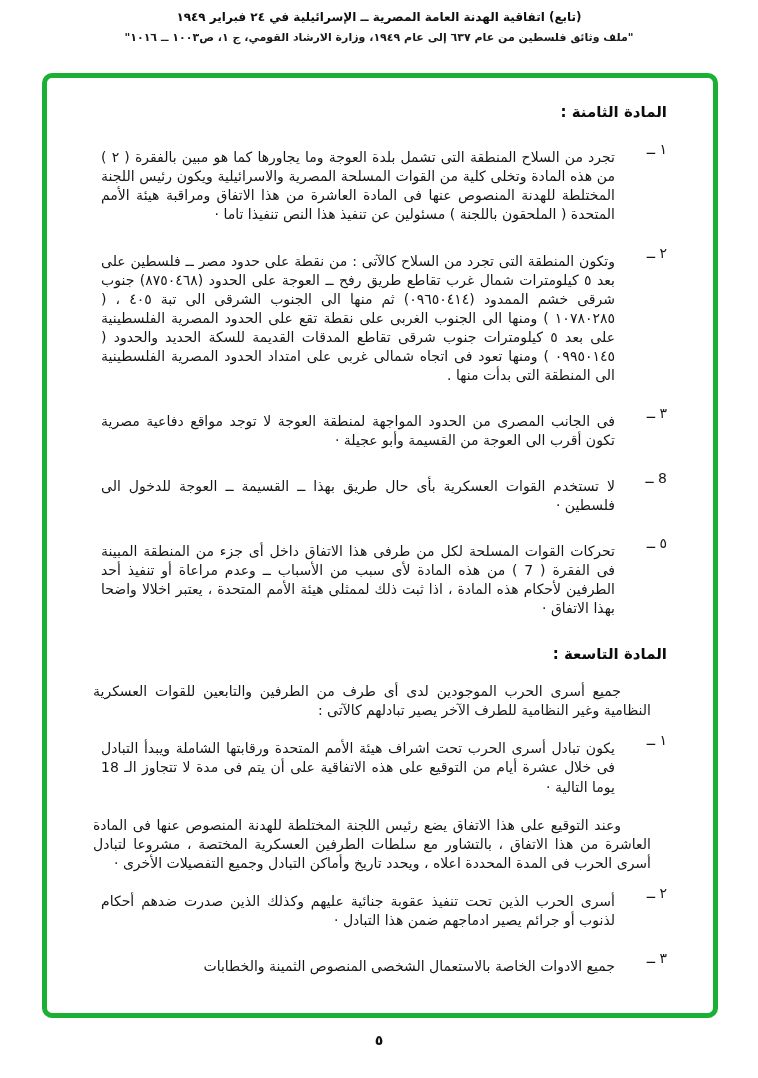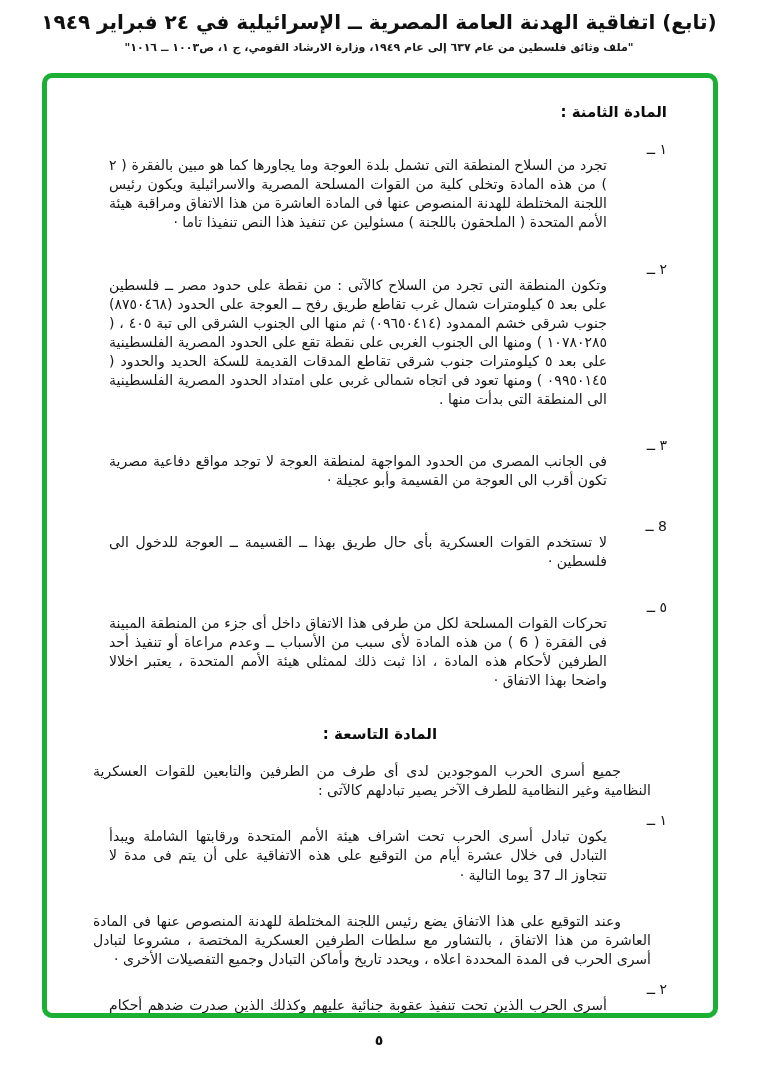--- a/index.html
+++ b/index.html
@@ -16,21 +16,21 @@
     color: #161616;
   }
   
   .header {
     position: absolute;
     top: 10px; left: 0; right: 0;
     text-align: center;
     direction: rtl;
   }
   .header .title {
-    font-size: 20px;
+    font-size: 12px;
     font-weight: bold;
     color: #101010;
     letter-spacing: 0;
   }
   .header .source {
     margin-top: 7px;
     font-size: 11px;
     font-weight: bold;
     color: #1a1a1a;
   }
@@ -53,34 +53,33 @@
     color: #161616;
   }
   .article-heading {
     font-size: 15px;
     font-weight: bold;
     margin: 0 0 18px 0;
     color: #0d0d0d;
   }
   .article-heading.second {
     margin-top: 18px;
-    text-align: center;
   }
   .clause {
     display: flex;
     margin: 0 0 11px 0;
   }
   .clause .marker {
     flex: 0 0 44px;
     white-space: nowrap;
     font-weight: normal;
   }
   .clause .clause-text {
     flex: 1;
-    margin: 16px;
+    margin: 8px;
     text-align: justify;
   }
   .para {
     margin: 0 16px 11px 0;
     text-align: justify;
     text-indent: 30px;
   }
   
   .pagenum {
     position: absolute;
@@ -121,30 +120,30 @@
         <p class="clause-text">فى الجانب المصرى من الحدود المواجهة لمنطقة العوجة لا توجد مواقع دفاعية مصرية تكون أقرب الى العوجة من القسيمة وأبو عجيلة ·</p>
       </div>
 
       <div class="clause">
         <span class="marker">8 ــ</span>
         <p class="clause-text">لا تستخدم القوات العسكرية بأى حال طريق بهذا ــ القسيمة ــ العوجة للدخول الى فلسطين ·</p>
       </div>
 
       <div class="clause">
         <span class="marker">٥ ــ</span>
-        <p class="clause-text">تحركات القوات المسلحة لكل من طرفى هذا الاتفاق داخل أى جزء من المنطقة المبينة فى الفقرة ( 6 ) من هذه المادة لأى سبب من الأسباب ــ وعدم مراعاة أو تنفيذ أحد الطرفين لأحكام هذه المادة ، اذا ثبت ذلك لممثلى هيئة الأمم المتحدة ، يعتبر اخلالا واضحا بهذا الاتفاق ·</p>
+        <p class="clause-text">تحركات القوات المسلحة لكل من طرفى هذا الاتفاق داخل أى جزء من المنطقة المبينة فى الفقرة ( 7 ) من هذه المادة لأى سبب من الأسباب ــ وعدم مراعاة أو تنفيذ أحد الطرفين لأحكام هذه المادة ، اذا ثبت ذلك لممثلى هيئة الأمم المتحدة ، يعتبر اخلالا واضحا بهذا الاتفاق ·</p>
       </div>
 
       <h2 class="article-heading second">المادة التاسعة :</h2>
 
       <p class="para">جميع أسرى الحرب الموجودين لدى أى طرف من الطرفين والتابعين للقوات العسكرية النظامية وغير النظامية للطرف الآخر يصير تبادلهم كالآتى :</p>
 
       <div class="clause">
         <span class="marker">١ ــ</span>
-        <p class="clause-text">يكون تبادل أسرى الحرب تحت اشراف هيئة الأمم المتحدة ورقابتها الشاملة ويبدأ التبادل فى خلال عشرة أيام من التوقيع على هذه الاتفاقية على أن يتم فى مدة لا تتجاوز الـ 37 يوما التالية ·</p>
+        <p class="clause-text">يكون تبادل أسرى الحرب تحت اشراف هيئة الأمم المتحدة ورقابتها الشاملة ويبدأ التبادل فى خلال عشرة أيام من التوقيع على هذه الاتفاقية على أن يتم فى مدة لا تتجاوز الـ 18 يوما التالية ·</p>
       </div>
 
       <p class="para">وعند التوقيع على هذا الاتفاق يضع رئيس اللجنة المختلطة للهدنة المنصوص عنها فى المادة العاشرة من هذا الاتفاق ، بالتشاور مع سلطات الطرفين العسكرية المختصة ، مشروعا لتبادل أسرى الحرب فى المدة المحددة اعلاه ، ويحدد تاريخ وأماكن التبادل وجميع التفصيلات الأخرى ·</p>
 
       <div class="clause">
         <span class="marker">٢ ــ</span>
         <p class="clause-text">أسرى الحرب الذين تحت تنفيذ عقوبة جنائية عليهم وكذلك الذين صدرت ضدهم أحكام لذنوب أو جرائم يصير ادماجهم ضمن هذا التبادل ·</p>
       </div>
 
       <div class="clause">

